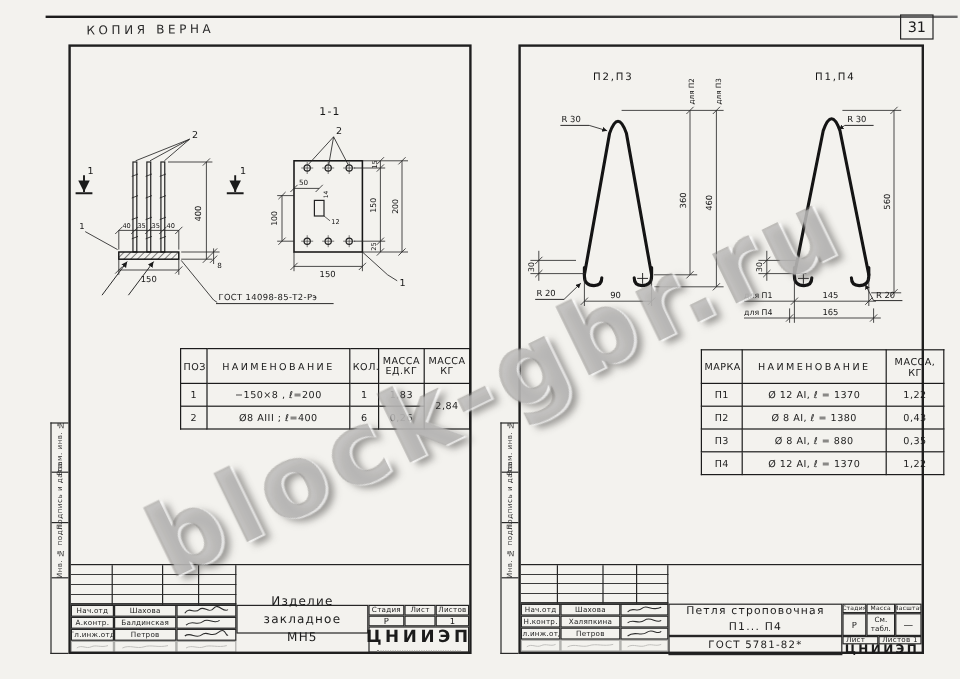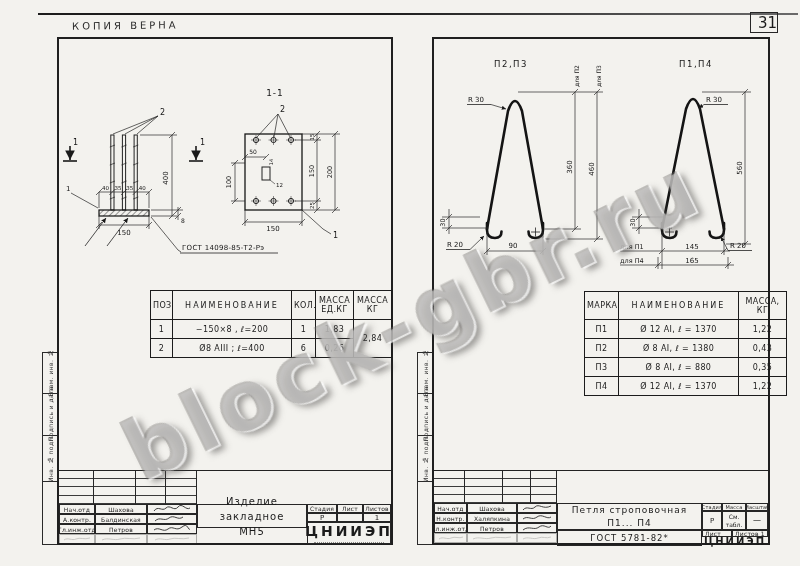--- a/index.html
+++ b/index.html
@@ -23,21 +23,21 @@
   .vcell{position:absolute;left:0;width:100%;display:flex;align-items:center;justify-content:center;}
   .vtext{writing-mode:vertical-rl;transform:rotate(180deg);font-size:6px;letter-spacing:.4px;
          color:#333;white-space:nowrap;}
   .watermark{position:absolute;left:128px;top:408px;transform:rotate(-26deg);transform-origin:0 50%;
       font-size:84px;font-weight:bold;letter-spacing:5px;white-space:nowrap;
       color:rgba(115,113,110,0.40);
       text-shadow:2px 2px 1px rgba(255,255,255,0.75), 5px 6px 6px rgba(70,68,66,0.5);
       filter:blur(.4px);z-index:40;pointer-events:none;}
   .copynote{font-size:10px;letter-spacing:3px;color:#2a2a2a;transform:rotate(-.7deg);}
   .pagenum{position:absolute;border:1.5px solid #262626;display:flex;align-items:center;
-      justify-content:flex-end;font-size:15px;}
+      justify-content:center;font-size:12px;}
   .faintrow{opacity:.33;}
 </style>
 </head>
 <body>
 
 <div class="sheet">
 
   <div class="abs" style="left:38px;top:13px;width:760px;height:2px;
               background:linear-gradient(90deg,#1c1c1c 0 45%,#4a4a4a 75%,#6a6a6a 100%);"></div>
 

